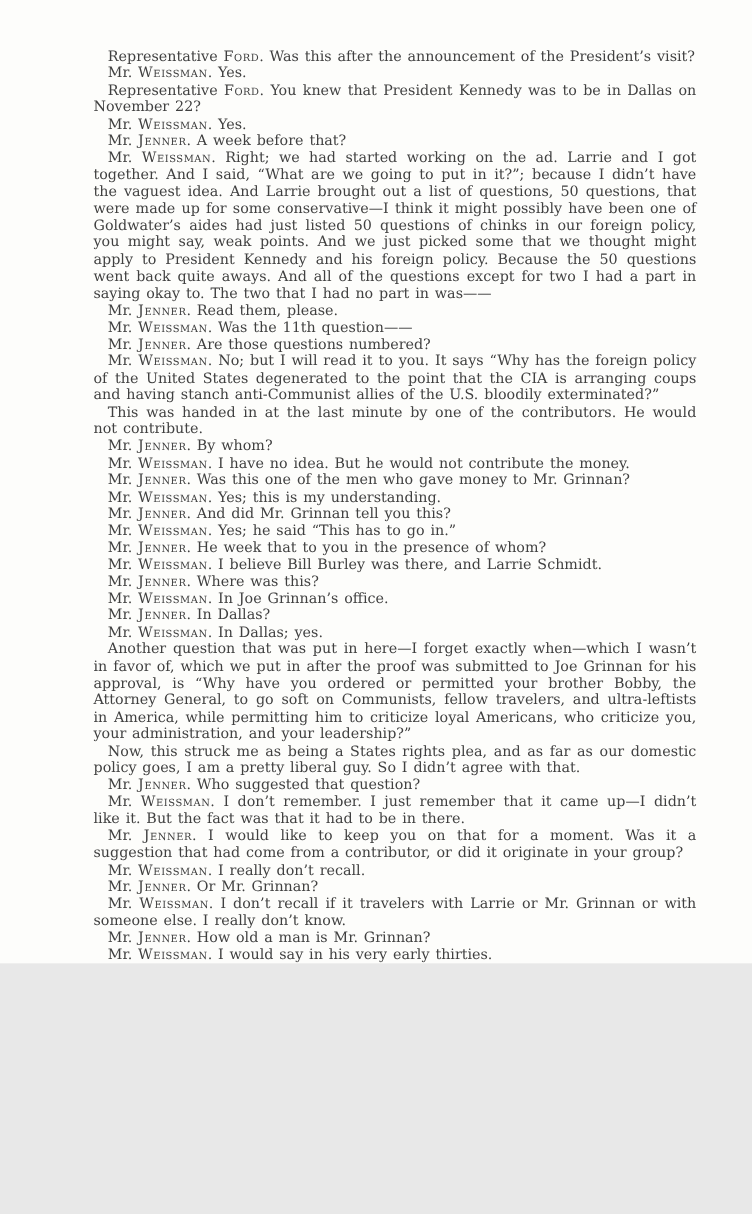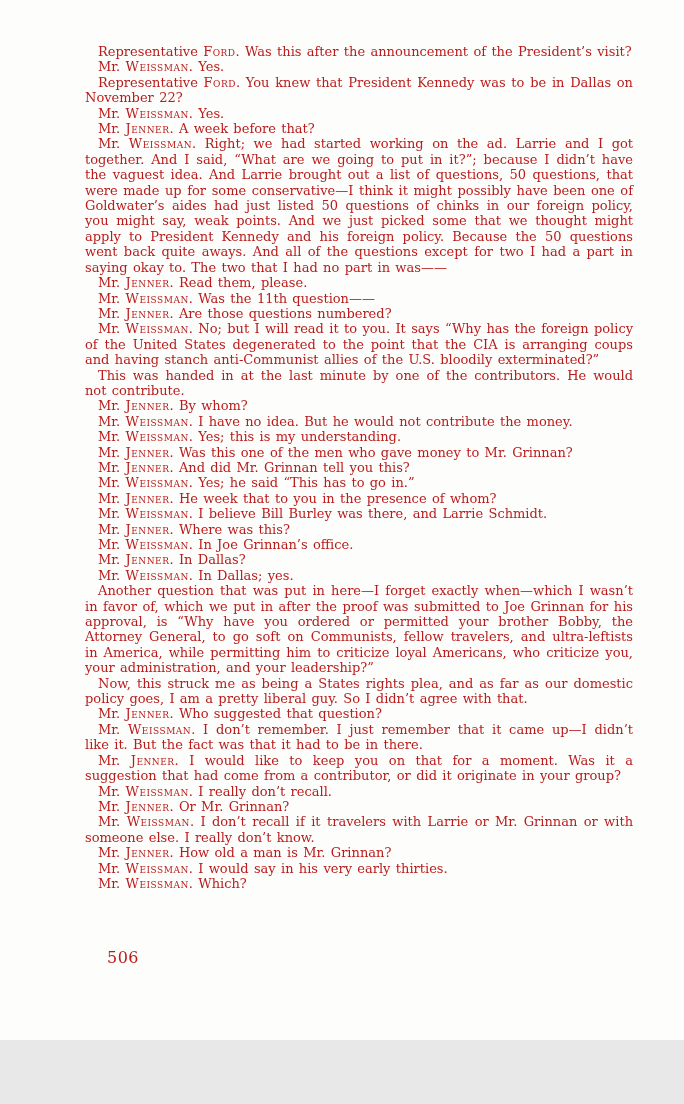--- a/index.html
+++ b/index.html
@@ -3,26 +3,26 @@
 <meta charset="utf-8">
 <style>
   html, body {
     margin: 0;
     padding: 0;
     background: #e8e8e8;
   }
   .page {
     position: relative;
     width: 684px;
-    height: 1040px;
+    height: 876px;
     margin: 0;
     background: #fdfdfb;
     overflow: hidden;
     font-family: "DejaVu Serif", "Liberation Serif", serif;
-    color: #b91c1c;
+    color: #404040;
   }
   .text-block {
     position: absolute;
     left: 85px;
     top: 44px;
     width: 548px;
     font-size: 13px;
     line-height: 15.4px;
     text-align: justify;
     word-spacing: 1.2px;
@@ -68,23 +68,23 @@
   <p><span class="prefix">Mr. </span><span class="speaker">Jenner</span><span class="speech">. Are those questions numbered?</span></p>
 
   <p><span class="prefix">Mr. </span><span class="speaker">Weissman</span><span class="speech">. No; but I will read it to you. It says “Why has the foreign policy of the United States degenerated to the point that the CIA is arranging coups and having stanch anti-Communist allies of the U.S. bloodily exterminated?”</span></p>
 
   <p><span class="prefix"></span><span class="speaker"></span><span class="speech">This was handed in at the last minute by one of the contributors. He would not contribute.</span></p>
 
   <p><span class="prefix">Mr. </span><span class="speaker">Jenner</span><span class="speech">. By whom?</span></p>
 
   <p><span class="prefix">Mr. </span><span class="speaker">Weissman</span><span class="speech">. I have no idea. But he would not contribute the money.</span></p>
 
+  <p><span class="prefix">Mr. </span><span class="speaker">Jenner</span><span class="speech">. Was this one of the men who gave money to Mr. Grinnan?</span></p>
+
   <p><span class="prefix">Mr. </span><span class="speaker">Weissman</span><span class="speech">. Yes; this is my understanding.</span></p>
-
-  <p><span class="prefix">Mr. </span><span class="speaker">Jenner</span><span class="speech">. Was this one of the men who gave money to Mr. Grinnan?</span></p>
 
   <p><span class="prefix">Mr. </span><span class="speaker">Jenner</span><span class="speech">. And did Mr. Grinnan tell you this?</span></p>
 
   <p><span class="prefix">Mr. </span><span class="speaker">Weissman</span><span class="speech">. Yes; he said “This has to go in.”</span></p>
 
   <p><span class="prefix">Mr. </span><span class="speaker">Jenner</span><span class="speech">. He week that to you in the presence of whom?</span></p>
 
   <p><span class="prefix">Mr. </span><span class="speaker">Weissman</span><span class="speech">. I believe Bill Burley was there, and Larrie Schmidt.</span></p>
 
   <p><span class="prefix">Mr. </span><span class="speaker">Jenner</span><span class="speech">. Where was this?</span></p>

